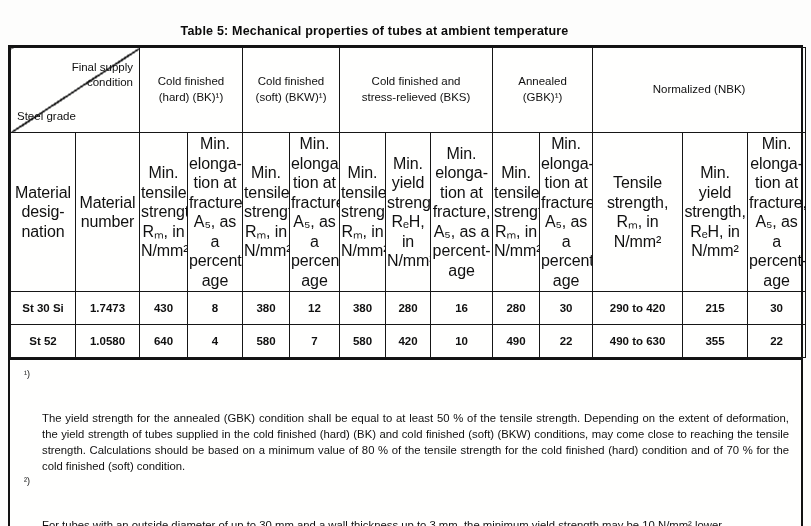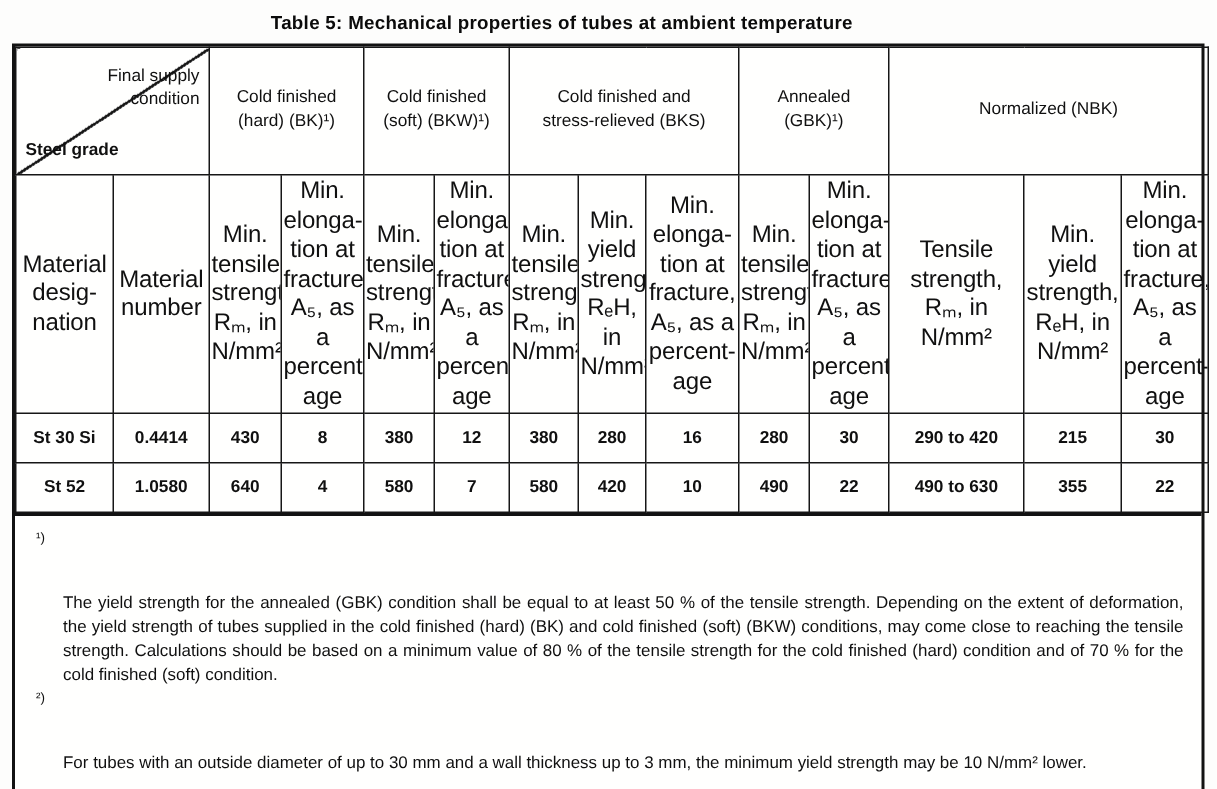--- a/index.html
+++ b/index.html
@@ -3,21 +3,21 @@
 <meta charset="utf-8">
 <style>
   * { box-sizing: border-box; }
   html, body {
     margin: 0; padding: 0;
     width: 811px; height: 526px;
     background: #fdfdfc;
     font-family: "Liberation Sans", sans-serif;
     color: #101010;
   }
-  .page { width: 745px; height: 526px; padding: 6px 4px 4px 8px; }
+  .page { width: 745px; height: 526px; padding: 22px 4px 4px 8px; }
   .title {
     text-align: center;
     font-weight: bold;
     font-size: 12.5px;
     letter-spacing: .2px;
     margin: 2px 0 7px 0;
     color: #0b0b0b;
   }
   .sheet {
     width: 795px;
@@ -65,21 +65,21 @@
       #161616 calc(50% + 0.9px),
       transparent calc(50% + 0.9px));
   }
   .corner-top {
     position: absolute; top: 12px; right: 6px;
     text-align: right;
     font-size: 11.5px; line-height: 1.3; font-weight: 400;
   }
   .corner-bottom {
     position: absolute; bottom: 7px; left: 6px;
-    font-size: 11.5px; font-weight: 700;
+    font-size: 11.5px; font-weight: 400;
   }
   
   .footnotes {
     border-top: 2px solid #121212;
     padding: 9px 12px 10px 14px;
     font-size: 11.3px;
     line-height: 1.4;
   }
   .fn { display: flex; align-items: flex-start; }
   .fn + .fn { margin-top: 2px; }
@@ -206,21 +206,21 @@
 elonga-
 tion at
 fracture,
 A₅, as a
 percent-
 age</th>
       </tr>
 
       <tr class="data-row">
         <td>St 30 Si</td>
-        <td>0.4414</td>
+        <td>1.7473</td>
         <td>430</td>
         <td>8</td>
         <td>380</td>
         <td>12</td>
         <td>380</td>
         <td>280</td>
         <td>16</td>
         <td>280</td>
         <td>30</td>
         <td>290 to 420</td>

